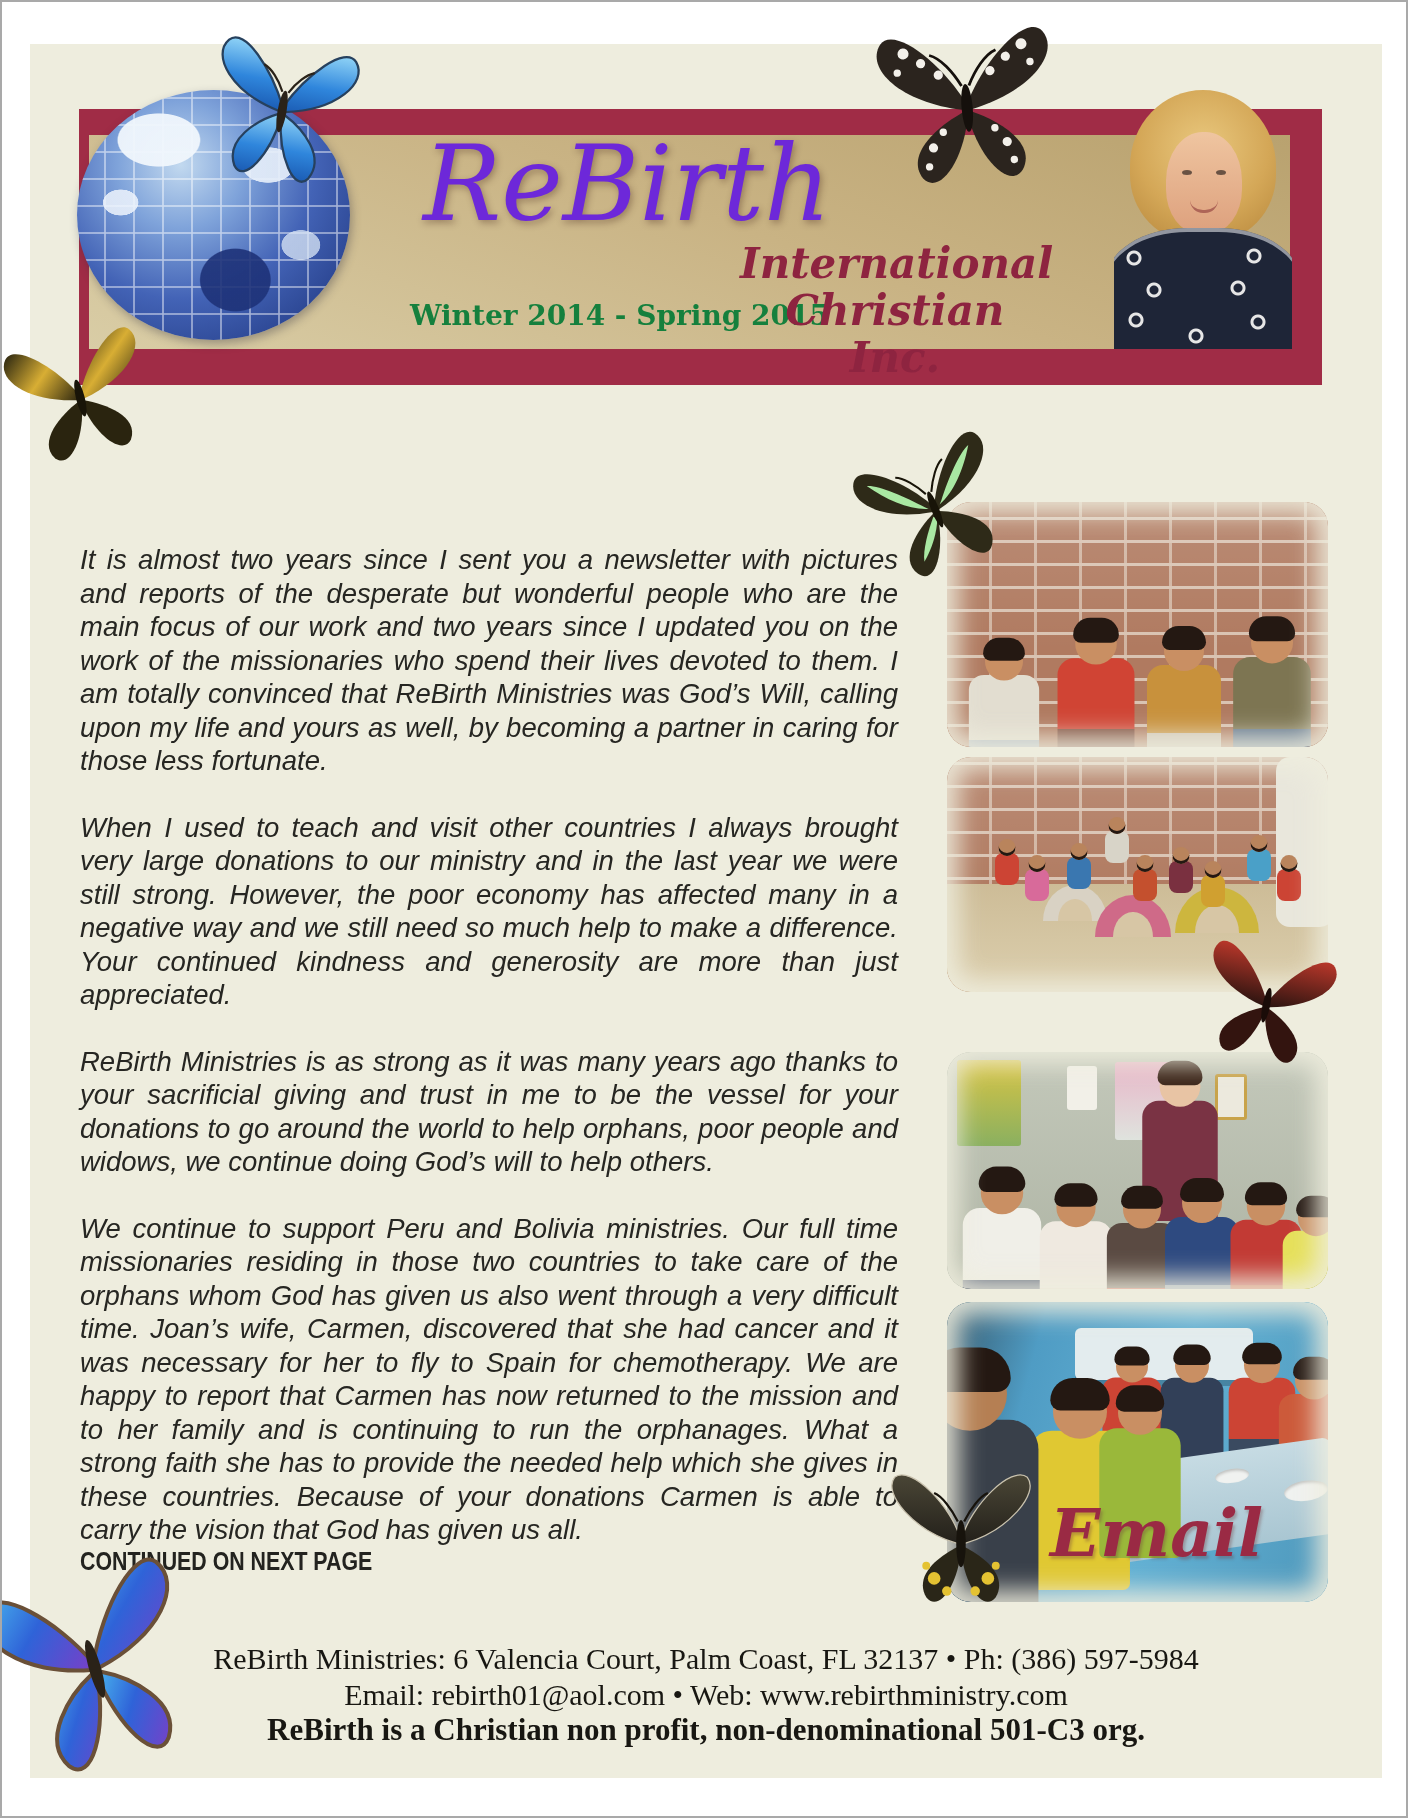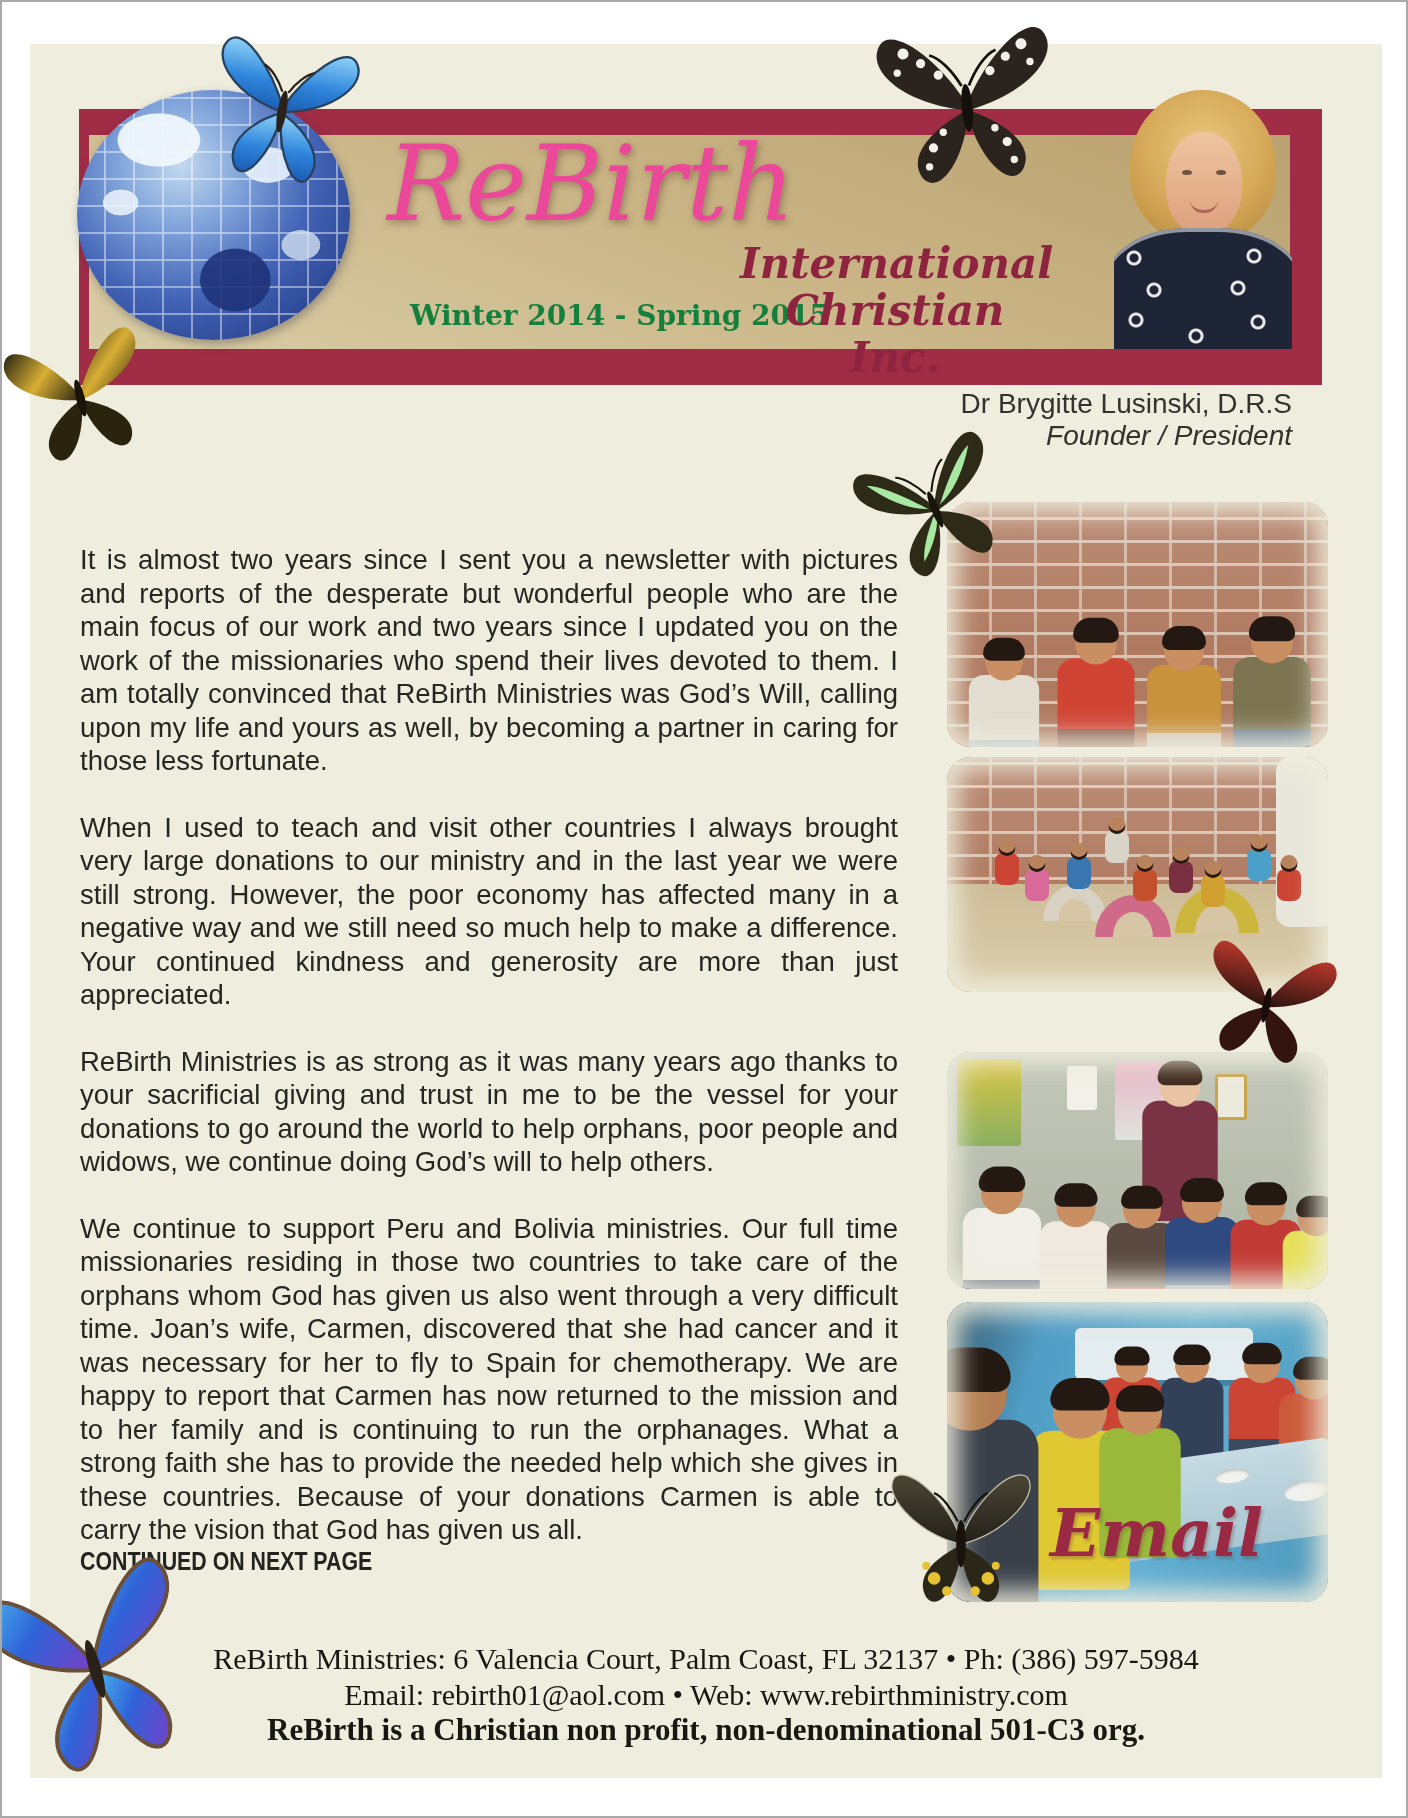--- a/index.html
+++ b/index.html
@@ -2,22 +2,22 @@
 <html><head>
 <meta charset="utf-8">
 <style>
   html,body{margin:0;padding:0;background:#ffffff;}
   .page{position:relative;width:1408px;height:1818px;background:#ffffff;border:2px solid #a9a9a9;box-sizing:border-box;overflow:hidden;font-family:"Liberation Sans",sans-serif;}
   .content{position:absolute;left:28px;top:42px;width:1352px;height:1734px;background:#eeedde;}
 
   
   .masthead{position:absolute;left:77px;top:107px;width:1243px;height:276px;background:#a02c46;z-index:2;}
   .masthead-inner{position:absolute;left:10px;top:26px;width:1201px;height:214px;background:linear-gradient(200deg,#b9a26f 0%,#c9b384 45%,#d9cda6 100%);}
-  .nl-title{position:absolute;left:385px;top:112px;width:480px;text-align:left;z-index:4;
-    font-family:"DejaVu Serif",serif;font-style:italic;font-weight:400;font-size:104px;line-height:140px;color:#ec4899;
+  .nl-title{position:absolute;left:385px;top:112px;width:480px;text-align:center;z-index:4;
+    font-family:"DejaVu Serif",serif;font-style:italic;font-weight:400;font-size:104px;line-height:140px;color:#6d28d9;
     text-shadow:2px 3px 7px rgba(60,30,20,.35);}
   .issue-date{position:absolute;left:408px;top:297px;z-index:4;font-family:"DejaVu Serif",serif;font-weight:bold;font-size:28px;color:#15803d;}
   .org-lines{position:absolute;left:738px;top:238px;width:310px;text-align:center;z-index:4;
     font-family:"DejaVu Serif",serif;font-style:italic;font-weight:600;font-size:42px;line-height:47px;color:#8e2440;}
 
   
   .globe{position:absolute;left:75px;top:88px;width:273px;height:250px;border-radius:50%;z-index:3;
     background:radial-gradient(circle at 38% 30%,#c2d9ef 0%,#7fa3da 26%,#4363b6 55%,#2a4490 82%,#1e336f 100%);
     box-shadow:2px 4px 10px rgba(40,40,60,.35);}
   .globe::before{content:"";position:absolute;inset:0;border-radius:50%;opacity:.55;
@@ -56,21 +56,21 @@
 
   .founder{position:absolute;left:840px;top:386px;width:450px;text-align:right;z-index:2;color:#34322e;}
   .founder .name{font-size:28px;line-height:32px;}
   .founder .role{font-size:28px;line-height:32px;font-style:italic;}
 
   
   .salutation{position:absolute;left:74px;top:480px;width:810px;z-index:2;
     font-family:"DejaVu Serif",serif;font-style:italic;font-weight:600;font-size:39px;color:#2c2c28;letter-spacing:-1px;}
   .letter-body{position:absolute;left:78px;top:541px;width:818px;z-index:1;
     font-size:27.5px;line-height:33.5px;color:#262622;text-align:justify;}
-  .letter-body p{margin:0 0 33px 0;}
+  .letter-body p{margin:0 0 33px 0;font-style:italic;}
   .continued{position:absolute;left:78px;top:1544px;z-index:2;
     font-weight:bold;font-size:26px;letter-spacing:0;color:#23231f;transform:scaleX(.82);transform-origin:left center;}
 
   
   .photo{position:absolute;left:945px;width:381px;border-radius:24px;overflow:hidden;z-index:2;}
   .photo .feather{position:absolute;inset:0;border-radius:24px;box-shadow:inset 0 0 24px 12px rgba(238,237,222,.9);pointer-events:none;}
   .brick{background-color:#b07a60;background-image:
      linear-gradient(rgba(255,255,255,.14),rgba(255,255,255,0) 60%),
      repeating-linear-gradient(0deg,transparent 0 20px,#d9c3b2 20px 23px),
      repeating-linear-gradient(90deg,transparent 0 42px,rgba(217,195,178,.8) 42px 45px);}
@@ -130,24 +130,20 @@
   </div>
 
   <div class="globe"></div>
 
   <div class="portrait">
     <div class="hair"></div>
     <div class="face"></div>
     <div class="blouse"></div>
   </div>
 
-  <div class="founder">
-    <div class="name">Dr Brygitte Lusinski, D.R.S</div>
-    <div class="role">Founder / President</div>
-  </div>
 
   <div class="letter-body">
     <p>It is almost two years since I sent you a newsletter with pictures and reports of the desperate but wonderful people who are the main focus of our work and two years since I updated you on the work of the missionaries who spend their lives devoted to them.  I am totally convinced that ReBirth Ministries was God’s Will, calling upon my life and yours as well, by becoming a partner in caring for those less fortunate.</p>
     <p>When I used to teach and visit other countries I always brought very large donations to our ministry and in the last year we were still strong.  However, the poor economy has affected many in a negative way and we still need so much help to make a difference.  Your continued kindness and generosity are more than just appreciated.</p>
     <p>ReBirth Ministries is as strong as it was many years ago thanks to your sacrificial giving and trust in me to be the vessel for your donations to go around the world to help orphans, poor people and widows, we continue doing  God’s will to help others.</p>
     <p>We continue to support Peru and Bolivia ministries.  Our full time missionaries residing in those two countries to take care of the orphans whom God has given us also went through a very difficult time.  Joan’s wife, Carmen, discovered that she had cancer and it was necessary for her to fly to Spain for chemotherapy.  We are happy to report that Carmen has now returned to the mission and to her family and is continuing to run the orphanages.  What a strong faith she has to provide the needed help which she gives in these countries.  Because of your donations Carmen is able to carry the vision that God has given us all.</p>
   </div>
   <div class="continued">CONTINUED ON NEXT PAGE</div>
 
   <figure class="photo photo1 brick" style="margin:0">

